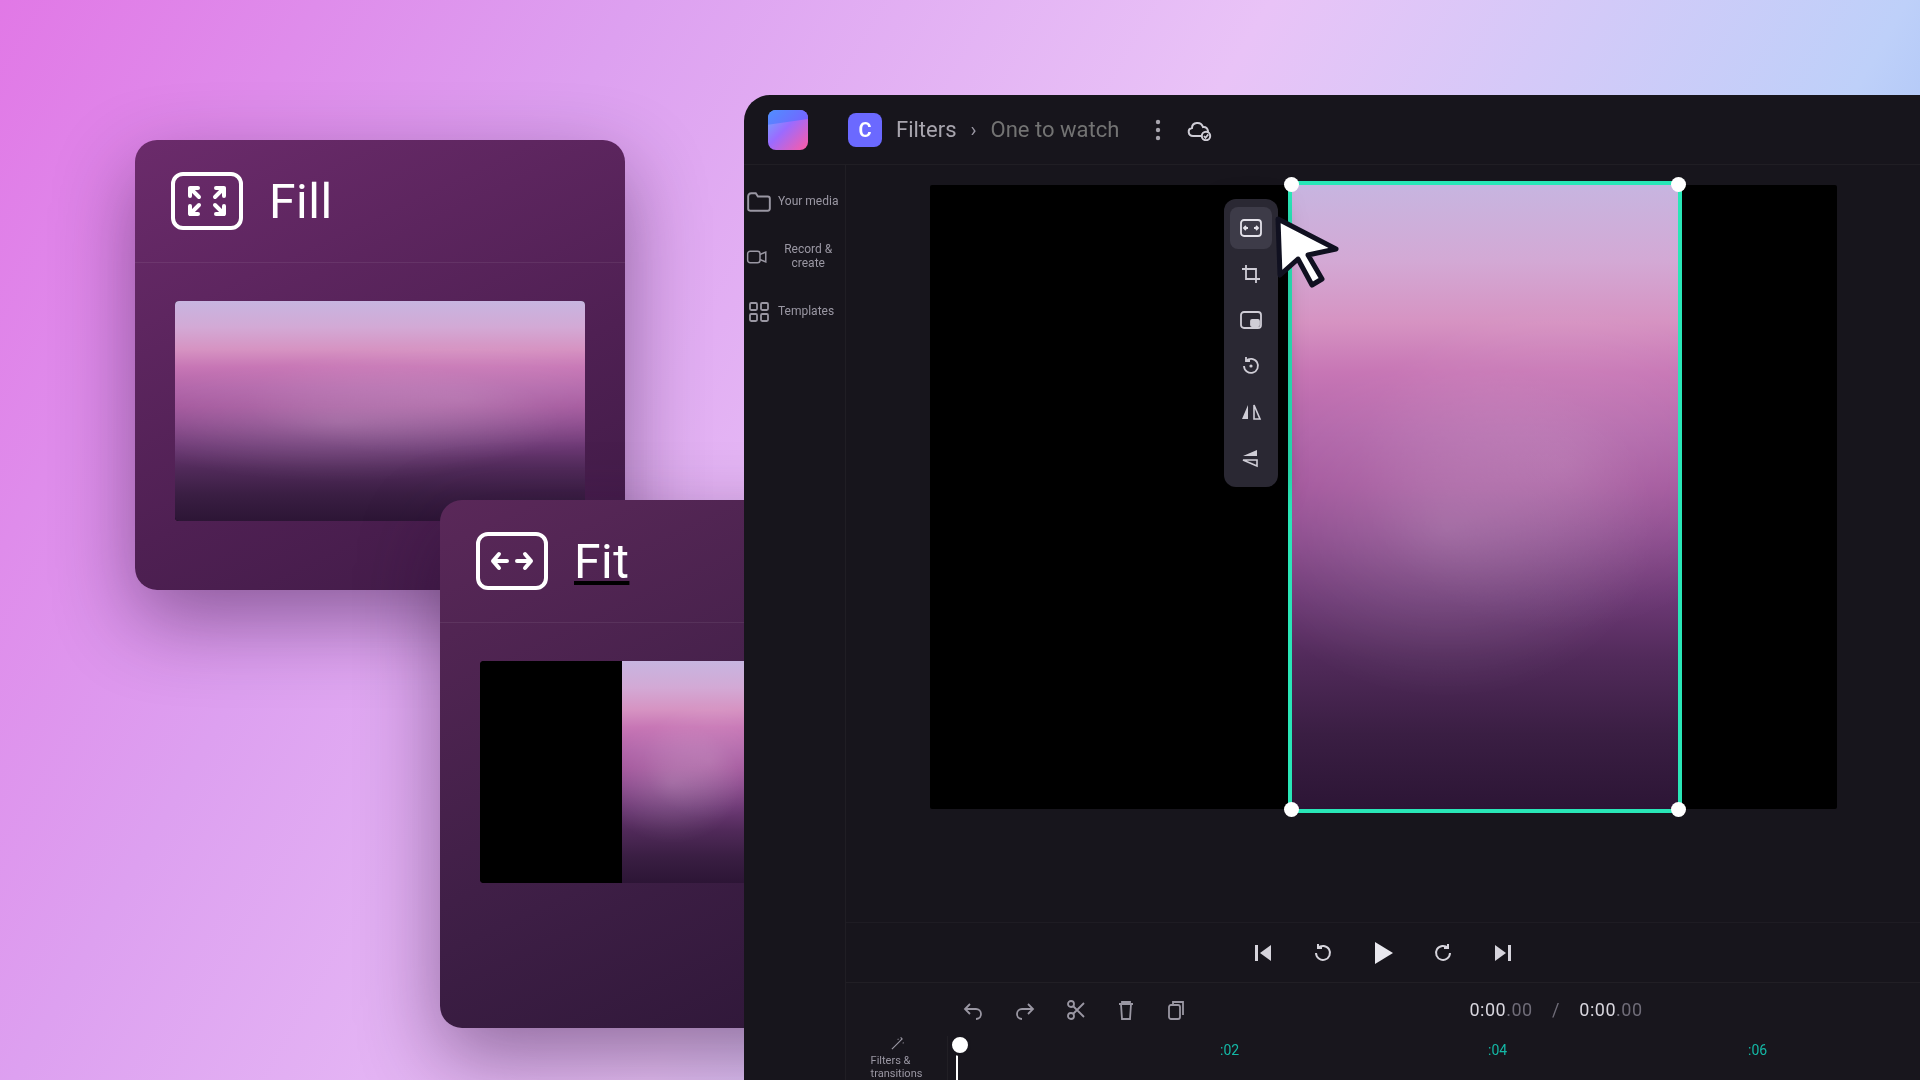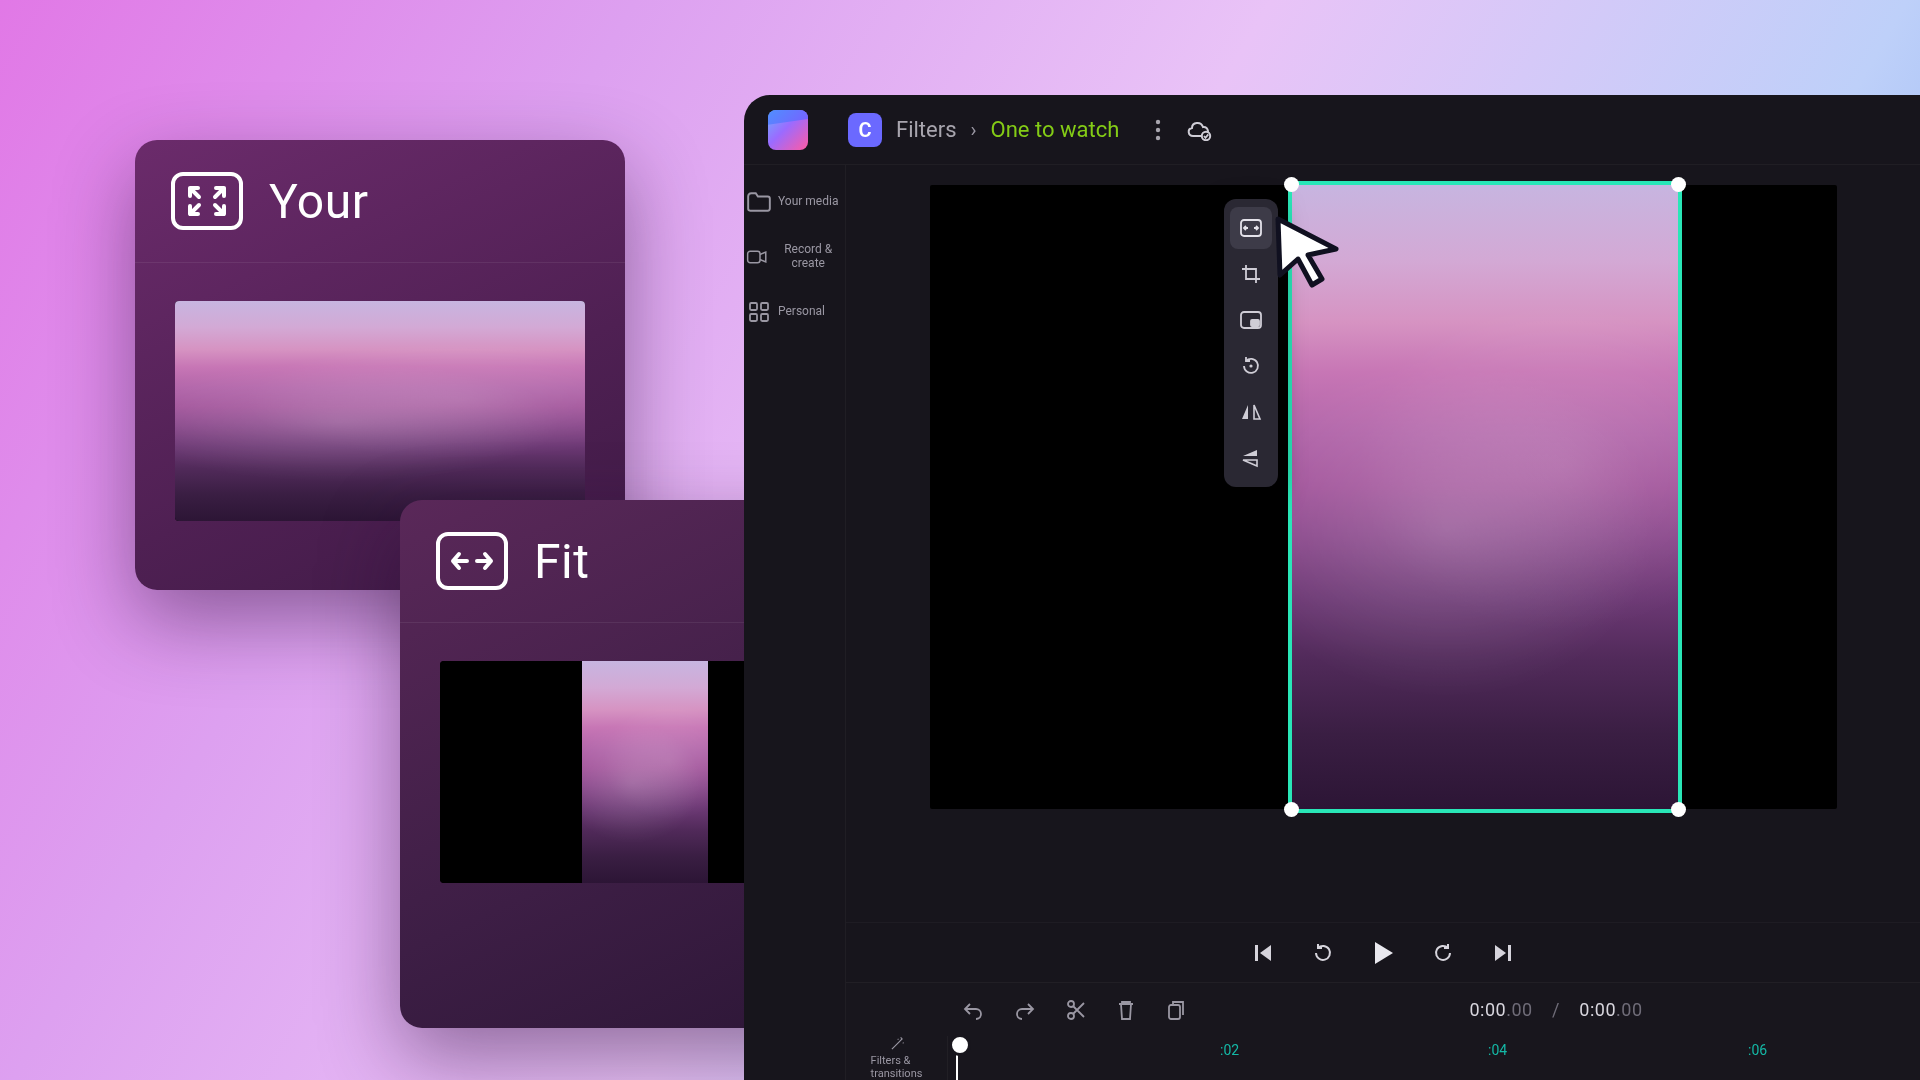--- a/index.html
+++ b/index.html
@@ -24,22 +24,23 @@
   position:absolute;
   border-radius:22px;
   box-shadow:0 30px 80px rgba(40,10,50,.45);
   overflow:hidden;
 }
 .option-card.fill{
   left:135px; top:140px; width:490px; height:450px;
   background:linear-gradient(155deg,#6b2b6b 0%,#4f2053 60%,#3e1a45 100%);
 }
 .option-card.fit{
-  left:400px; top:500px; width:490px; height:528px;
+  left:440px; top:500px; width:490px; height:528px;
   background:linear-gradient(155deg,#5a2859 0%,#3d1e45 60%,#2c1636 100%);
+  text-decoration:underline;
 }
 .option-card .card-head{
   display:flex;align-items:center;gap:26px;padding:32px 36px;
   border-bottom:1px solid rgba(255,255,255,.07);
 }
 .option-card .icon-box{
   width:72px;height:58px;border:4px solid #fff;border-radius:12px;display:flex;align-items:center;justify-content:center;flex-shrink:0;
 }
 .option-card .card-title{
   font-size:48px;font-weight:400;color:#fff;letter-spacing:.5px;
@@ -90,21 +91,21 @@
   position:relative;overflow:hidden;
 }
 .logo-clap::before{content:"";position:absolute;left:0;top:0;width:100%;height:38%;
   background:linear-gradient(135deg,#4f8fff,#7a5eff);clip-path:polygon(0 0,100% 0,100% 62%,0 100%);} 
 .crumb{display:flex;align-items:center;gap:14px;margin-left:26px;}
 .crumb .workspace-badge{
   width:34px;height:34px;border-radius:8px;background:#6b69ff;display:flex;align-items:center;justify-content:center;color:#fff;font-weight:600;font-size:20px;
 }
 .crumb .ws-name{color:var(--text-mid);font-size:22px;}
 .crumb .chevron{color:var(--text-dim);font-size:20px;}
-.crumb .proj-name{color:#84cc16;font-size:22px;}
+.crumb .proj-name{color:#737373;font-size:22px;}
 .top-icons{display:flex;align-items:center;gap:24px;margin-left:22px;}
 .icon-dot{color:var(--text-mid);}
 
 .editor-body{flex:1;display:flex;min-height:0;}
 
 
 .sidebar{
   width:102px;background:#17151c;border-right:1px solid rgba(255,255,255,.04);
   display:flex;flex-direction:column;align-items:center;padding-top:16px;gap:10px;
 }
@@ -174,21 +175,21 @@
 <div class="option-card fill">
   <div class="card-head">
     <div class="icon-box">
       <svg width="42" height="34" viewBox="0 0 42 34" fill="none" stroke="#fff" stroke-width="4" stroke-linecap="round" stroke-linejoin="round">
         <path d="M4 12 L4 4 L12 4 M4 4 L13 13"></path>
         <path d="M38 12 L38 4 L30 4 M38 4 L29 13"></path>
         <path d="M4 22 L4 30 L12 30 M4 30 L13 21"></path>
         <path d="M38 22 L38 30 L30 30 M38 30 L29 21"></path>
       </svg>
     </div>
-    <div class="card-title">Your</div>
+    <div class="card-title">Fill</div>
   </div>
   <div class="preview-area">
     <div class="preview-frame fill-mode">
       <div class="mountain"></div>
     </div>
   </div>
 </div>
 
 <div class="option-card fit">
   <div class="card-head">
@@ -252,21 +253,21 @@
           </svg>
         <div class="side-lbl">Record &amp; create</div>
       </div>
       <div class="side-item">
         <svg class="side-icn" viewBox="0 0 22 22" fill="none" stroke="#9a97a3" stroke-width="1.8">
             <rect x="2" y="2" width="7" height="7" rx="1.2"></rect>
             <rect x="13" y="2" width="7" height="7" rx="1.2"></rect>
             <rect x="2" y="13" width="7" height="7" rx="1.2"></rect>
             <rect x="13" y="13" width="7" height="7" rx="1.2"></rect>
           </svg>
-        <div class="side-lbl">Personal</div>
+        <div class="side-lbl">Templates</div>
       </div>
     </div>
 
     <div class="canvas-wrap">
       <div class="canvas-stage">
         <div class="video-canvas">
 
           <div class="selected-clip">
             <div class="mountain"></div>
             <div class="handle tl"></div>

